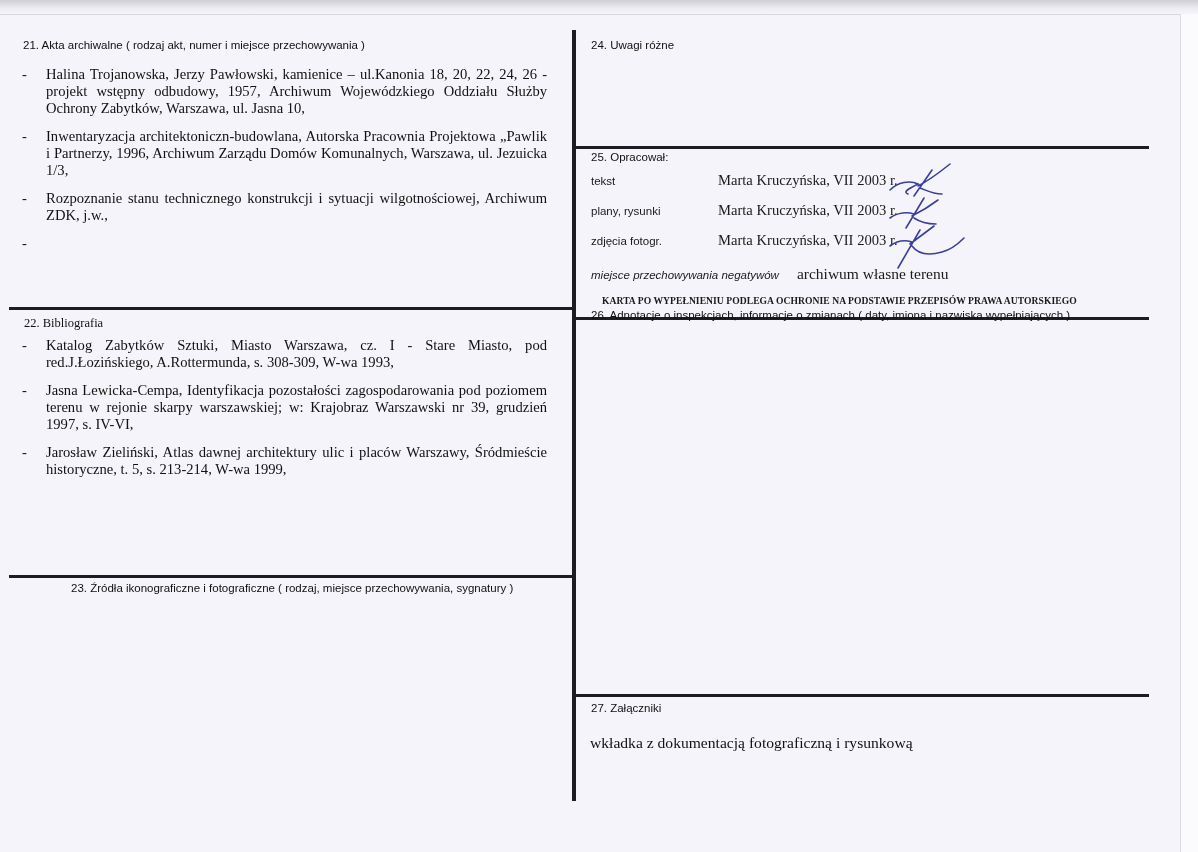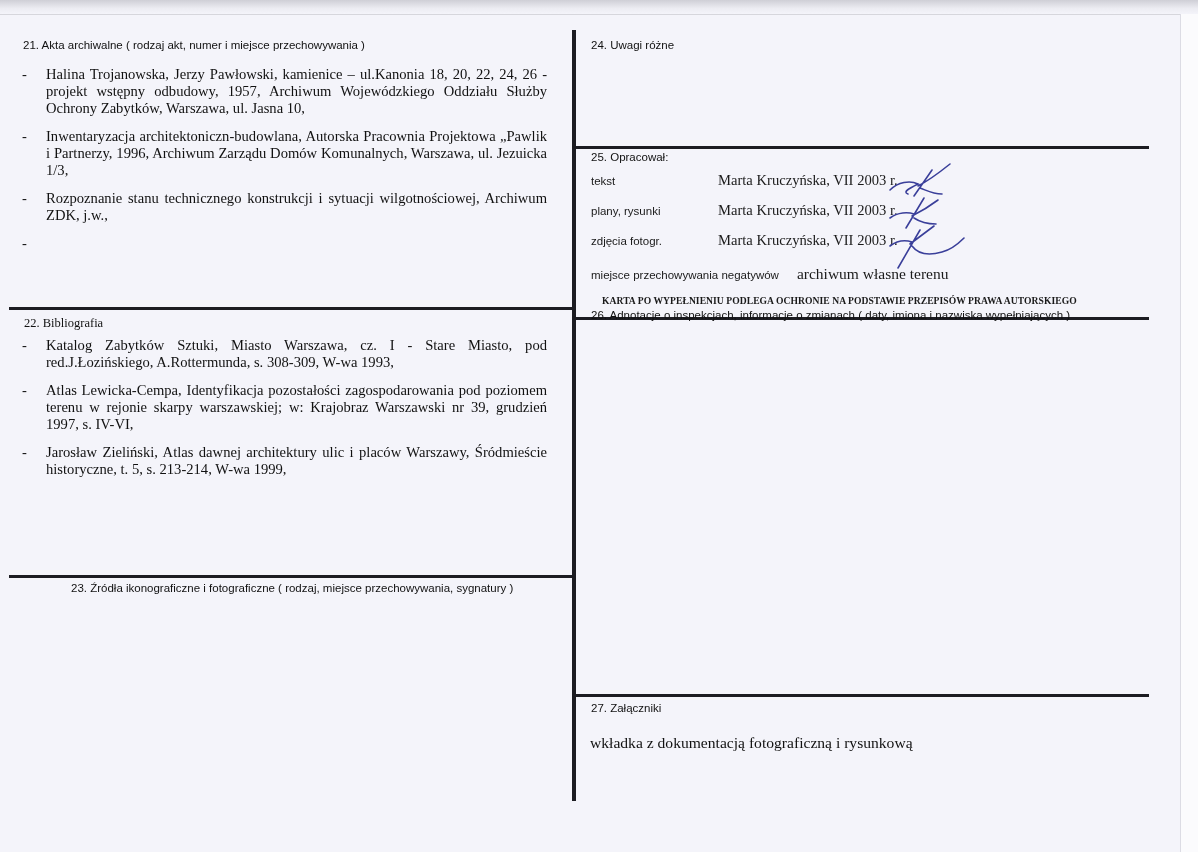--- a/index.html
+++ b/index.html
@@ -60,21 +60,21 @@
 <ul class="list serif-text" style="left:10px; top:66px; width:537px;">
   <li><span class="dash">-</span><span>Halina Trojanowska, Jerzy Pawłowski, kamienice – ul.Kanonia 18, 20, 22, 24, 26 - projekt wstępny odbudowy, 1957,              Archiwum Wojewódzkiego Oddziału Służby Ochrony Zabytków, Warszawa, ul. Jasna 10,</span></li>
   <li><span class="dash">-</span><span>Inwentaryzacja architektoniczn-budowlana, Autorska Pracownia Projektowa „Pawlik i Partnerzy, 1996, Archiwum Zarządu Domów Komunalnych, Warszawa, ul. Jezuicka 1/3,</span></li>
   <li><span class="dash">-</span><span>Rozpoznanie stanu technicznego konstrukcji i sytuacji wilgotnościowej, Archiwum ZDK, j.w.,</span></li>
   <li><span class="dash">-</span></li>
 </ul>
 
 <div class="section-label serif" style="left:24px; top:316px;">22. Bibliografia</div>
 <ul class="list serif-text" style="left:10px; top:337px; width:537px;">
   <li><span class="dash">-</span><span>Katalog Zabytków Sztuki,  Miasto Warszawa, cz. I -  Stare Miasto,  pod red.J.Łozińskiego,      A.Rottermunda, s. 308-309,  W-wa 1993,</span></li>
-  <li><span class="dash">-</span><span>Atlas Lewicka-Cempa, Identyfikacja pozostałości zagospodarowania pod poziomem terenu w rejonie skarpy warszawskiej; w: Krajobraz Warszawski nr 39, grudzień 1997, s. IV-VI,</span></li>
+  <li><span class="dash">-</span><span>Jasna Lewicka-Cempa, Identyfikacja pozostałości zagospodarowania pod poziomem terenu w rejonie skarpy warszawskiej; w: Krajobraz Warszawski nr 39, grudzień 1997, s. IV-VI,</span></li>
   <li><span class="dash">-</span><span>Jarosław Zieliński, Atlas dawnej architektury ulic i placów Warszawy,  Śródmieście historyczne, t. 5, s. 213-214,  W-wa 1999,</span></li>
 </ul>
 
 <div class="section-label" style="left:23px; top:582px;margin-left:48px;">23. Źródła ikonograficzne i fotograficzne ( rodzaj, miejsce przechowywania, sygnatury )</div>
 
 <div class="section-label" style="left:591px; top:39px;">24. Uwagi różne</div>
 
 <div class="section-label" style="left:591px; top:151px;">25. Opracował:</div>
 
 <div class="opr-row" style="left:591px; top:172px;">
@@ -94,21 +94,21 @@
   <path d="M2 30 C10 22 22 20 30 24 C22 28 14 32 20 34 M26 36 L44 10 M30 26 C38 22 52 12 62 4 M32 28 C38 30 44 34 54 34" fill="none" stroke="#3a3f9a" stroke-width="1.6" stroke-linecap="round"></path>
 </svg>
 <svg class="sig" style="left:888px; top:194px;" width="60" height="36" viewBox="0 0 60 36">
   <path d="M2 24 C10 18 20 18 26 20 M18 34 L36 4 M24 22 C32 18 42 12 50 6 M26 24 C32 28 40 30 48 30" fill="none" stroke="#3a3f9a" stroke-width="1.6" stroke-linecap="round"></path>
 </svg>
 <svg class="sig" style="left:888px; top:222px;" width="84" height="50" viewBox="0 0 84 50">
   <path d="M2 24 C10 18 18 18 24 20 M10 46 L32 8 M22 22 C30 16 38 10 46 4 M24 24 C30 32 40 34 54 30 C62 28 70 22 76 16" fill="none" stroke="#3a3f9a" stroke-width="1.6" stroke-linecap="round"></path>
 </svg>
 
 <div class="opr-row" style="left:591px; top:265px;">
-  <span class="opr-key" style="width:auto; margin-right:18px;">miejsce przechowywania negatywów</span>
+  <span class="opr-key" style="width:auto; margin-right:18px;font-style:italic;">miejsce przechowywania negatywów</span>
   <span class="opr-val" style="font-size:15.5px;">archiwum własne terenu</span>
 </div>
 
 <div class="copyright" style="left:586px; top:295px;">KARTA PO WYPEŁNIENIU PODLEGA OCHRONIE NA PODSTAWIE PRZEPISÓW PRAWA AUTORSKIEGO</div>
 
 <div class="section-label" style="left:591px; top:309px;">26. Adnotacje o inspekcjach, informacje o zmianach ( daty, imiona i nazwiska wypełniających )</div>
 
 <div class="section-label" style="left:591px; top:702px;">27. Załączniki</div>
 <div class="serif-text" style="position:absolute; left:590px; top:734px; font-size:15.6px; white-space:nowrap;">wkładka z dokumentacją fotograficzną i rysunkową</div>
 

